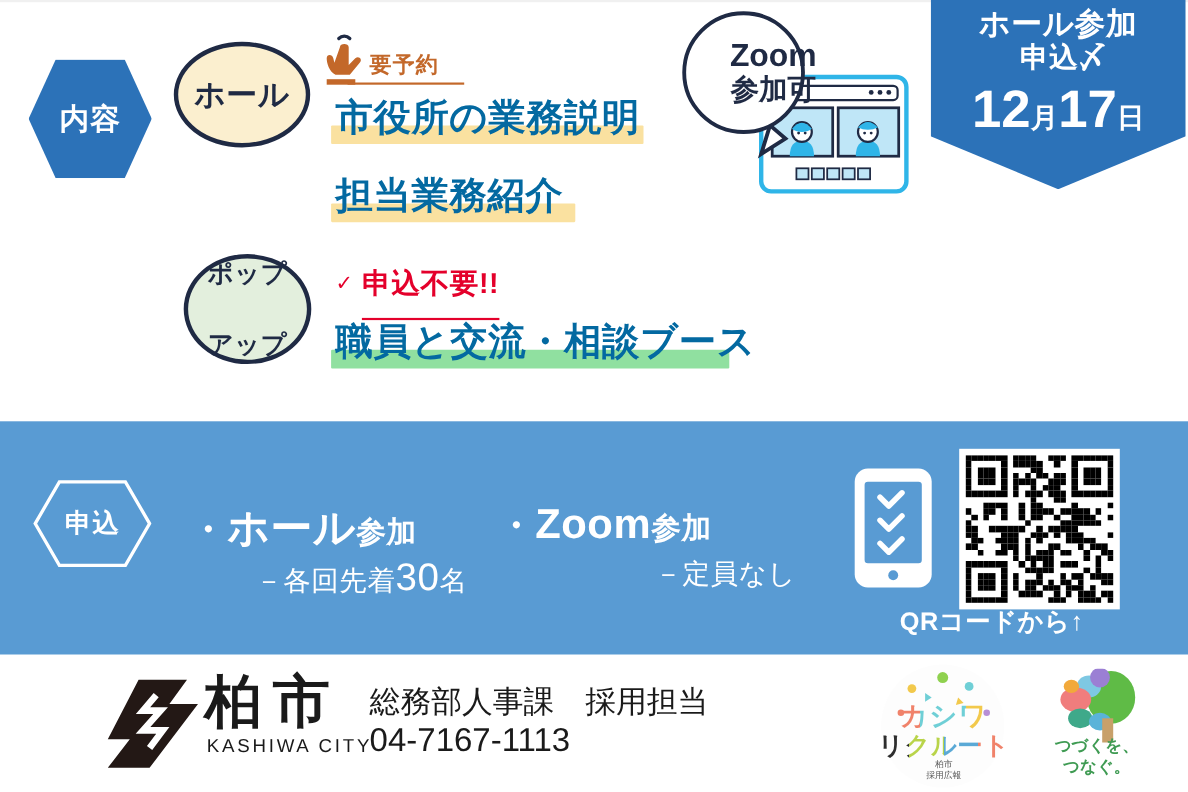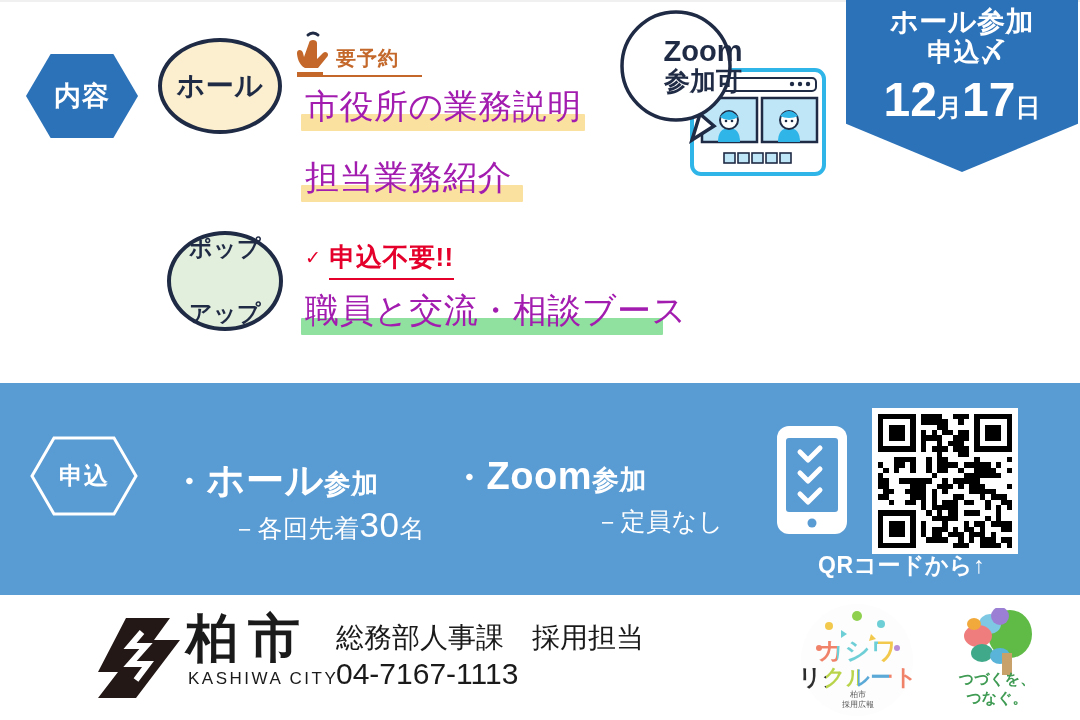--- a/index.html
+++ b/index.html
@@ -21,21 +21,21 @@
   .abs { position: absolute; }
 
   
   .top-rule {
     left: 0; top: 0; width: 1080px; height: 2px;
     background: #f0f0f0;
   }
 
   
   .hex-naiyou {
-    left: 26px; top: 54px; width: 112px; height: 84px;
+    left: 26px; top: 54px; width: 112px; height: 108px;
     background: #2c72b8;
     -webkit-clip-path: polygon(22% 0, 78% 0, 100% 50%, 78% 100%, 22% 100%, 0 50%);
     clip-path: polygon(22% 0, 78% 0, 100% 50%, 78% 100%, 22% 100%, 0 50%);
     display: flex; align-items: center; justify-content: center;
   }
   .hex-naiyou span {
     color: #ffffff;
     font-size: 27px;
     font-weight: 700;
     letter-spacing: 1px;
@@ -83,22 +83,22 @@
     left: 22px; top: 44px; width: 106px; height: 2px;
     background: #c3682a;
   }
   .pointer-icon { left: 0; top: 0; }
 
   
   .hl-line { white-space: nowrap; }
   .hl-line .txt {
     position: relative;
     z-index: 2;
-    color: #a21caf;
-    font-weight: 400;
+    color: #0369a1;
+    font-weight: 700;
     letter-spacing: 0.5px;
   }
   .hl-line .mark {
     position: absolute;
     z-index: 1;
     border-radius: 1px;
   }
   .head1 { left: 305px; top: 84px; }
   .head1 .txt { font-size: 34px; }
   .head1 .mark { left: -4px; top: 30px; width: 284px; height: 17px; background: #fae1a0; }
@@ -114,21 +114,21 @@
   
   .moushikomi-fuyou {
     left: 305px; top: 240px; white-space: nowrap;
   }
   .mf-check {
     color: #e4002b; font-size: 19px; font-weight: 700; margin-right: 4px;
     vertical-align: 2px;
   }
   .mf-text {
     color: #e4002b; font-size: 26px; font-weight: 700; letter-spacing: 0.5px;
-    border-bottom: 2px solid #e4002b; padding-bottom: 6px;
+    border-bottom: 2px solid #e4002b; padding-bottom: 17px;
   }
 
   
   .zoom-illu { left: 614px; top: 8px; width: 230px; height: 190px; }
   .zoom-bubble-text {
     left: 34px; top: 28px; width: 110px;
     text-align: center; color: #1f2a44; line-height: 1.08;
   }
   .zoom-bubble-text .l1 { font-size: 29px; font-weight: 700; display:block; }
   .zoom-bubble-text .l2 { font-size: 26px; font-weight: 700; display:block; }

